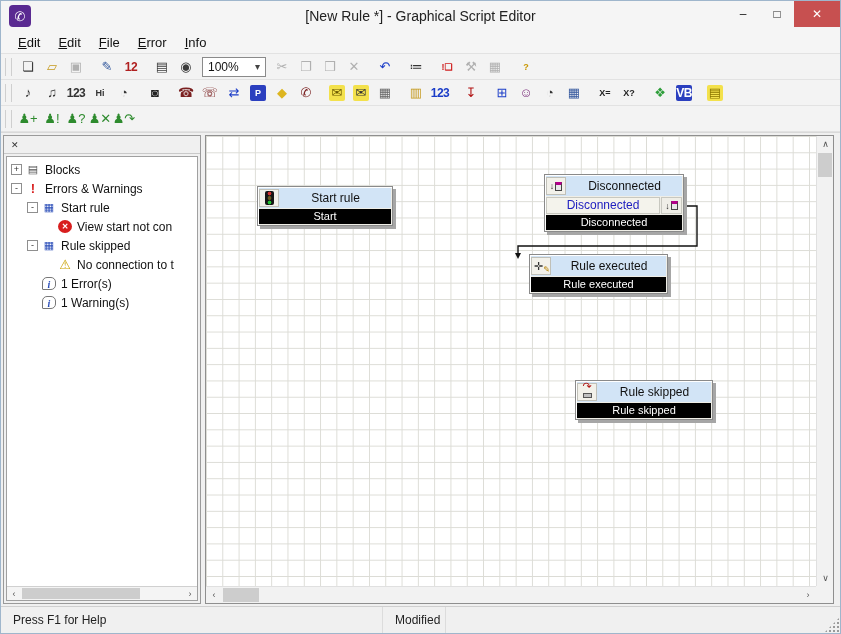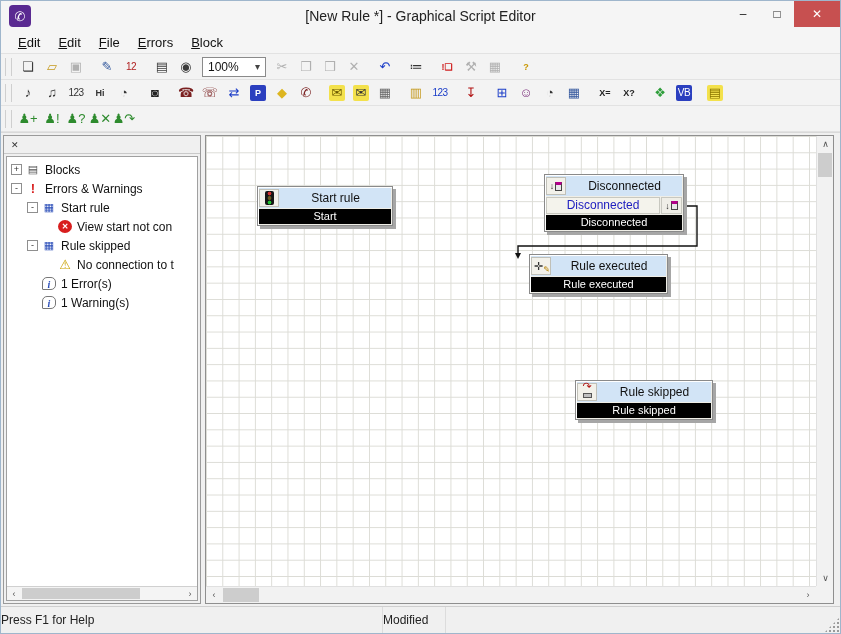--- a/index.html
+++ b/index.html
@@ -26,21 +26,21 @@
   
   .toolbar { height:26px; display:flex; align-items:center; background:#f3f3f3;
              border-bottom:1px solid #e2e2e2; padding-left:2px; flex:0 0 26px; }
   .tb-grip { width:7px; height:18px; border-left:1px solid #cfcfcf; border-right:1px solid #cfcfcf; margin:0 4px 0 2px; }
   .tb-group { display:flex; align-items:center; }
   .tb-item { width:24px; height:22px; display:flex; align-items:center; justify-content:center; }
   .tb-item[data-type="sep"] { width:7px; height:22px; }
   .tb-item[data-type="sep"]::after { content:""; width:1px; height:18px; background:#c5c5c5; display:block; margin:auto; }
   .tb-glyph { font-size:13px; line-height:16px; min-width:16px; height:16px; text-align:center; border-radius:2px; }
   .tb-item[data-state="disabled"] .tb-glyph { color:#b0b0b0 !important; background:none !important; }
-  .tb-glyph[data-fs="8"] { font-size:10px; font-weight:normal; letter-spacing:-0.5px; line-height:16px; }
+  .tb-glyph[data-fs="8"] { font-size:12px; font-weight:bold; letter-spacing:-0.5px; line-height:16px; }
   .tb-glyph[data-fs="9"] { font-size:9px; font-weight:bold; line-height:16px; }
   .combo { width:64px; height:20px; border:1px solid #8a8a8a; background:#fff; display:flex;
            align-items:center; margin:0 4px; font-size:12px; }
   .combo-value { flex:1; padding-left:5px; color:#111; }
   .combo-arrow { width:15px; text-align:center; color:#444; font-size:10px; }
 
   
   .main { flex:1; display:flex; background:#f0f0f0; overflow:hidden; border-top:1px solid #d9d9d9; }
 
   
@@ -114,21 +114,21 @@
   .skip-arrow { font-size:11px; color:#b01010; height:7px; }
   .skip-box { width:9px; height:5px; background:#c0c0c0; border:1px solid #555; }
   .check-glyph { color:#7a7a00; font-size:12px; font-weight:bold; }
   .blue-text { color:#2020c0; }
 
   .connector { position:absolute; left:0; top:0; pointer-events:none; }
 
   
   .statusbar { height:27px; background:#f0f0f0; border-top:1px solid #cfcfcf; display:flex; align-items:stretch;
                font-size:12px; color:#222; flex:0 0 27px; }
-  .status-seg { display:flex; align-items:center; padding-left:0; border-right:1px solid #dcdcdc; }
+  .status-seg { display:flex; align-items:center; padding-left:12px; border-right:1px solid #dcdcdc; }
   .status-seg.s1 { width:382px; }
   .status-seg.s2 { width:292px; }
   .status-seg.s3 { width:63px; }
   .status-seg.s4 { flex:1; border-right:none; }
   .grip { width:16px; align-self:flex-end; height:16px;
           background-image: radial-gradient(#9a9a9a 1px, transparent 1.4px); background-size:4px 4px;
           background-position:bottom right; clip-path:polygon(100% 0, 100% 100%, 0 100%); }
 </style>
 </head>
 <body>
@@ -146,23 +146,23 @@
   </div>
 
   <div class="menubar">
 
       <span class="menu-item">Edit</span>
 
       <span class="menu-item">Edit</span>
 
       <span class="menu-item">File</span>
 
-      <span class="menu-item">Errors</span>
-
-      <span class="menu-item">Block</span>
+      <span class="menu-item">Error</span>
+
+      <span class="menu-item">Info</span>
     </div>
 
   <div class="toolbar">
     <span class="tb-grip"></span>
     <span class="tb-group">
 
         <span class="tb-item">
           <span class="tb-glyph" style="color: rgb(59, 59, 59);">❏</span>
         </span>
 

